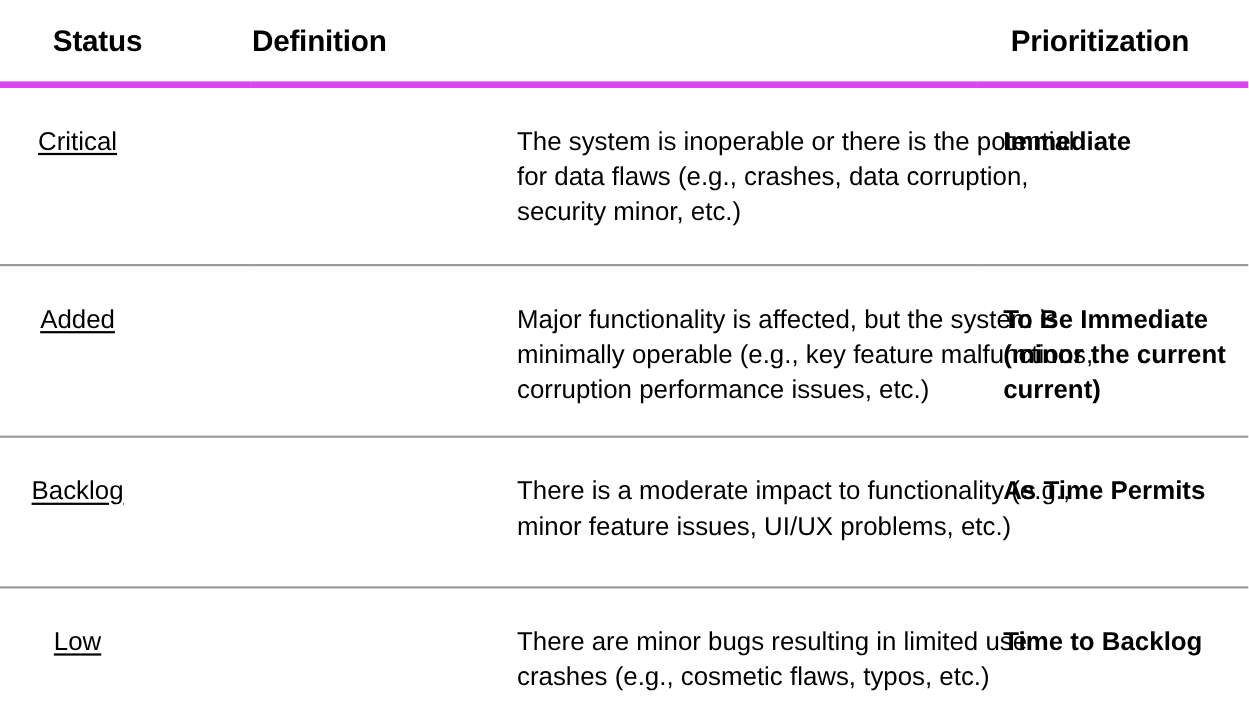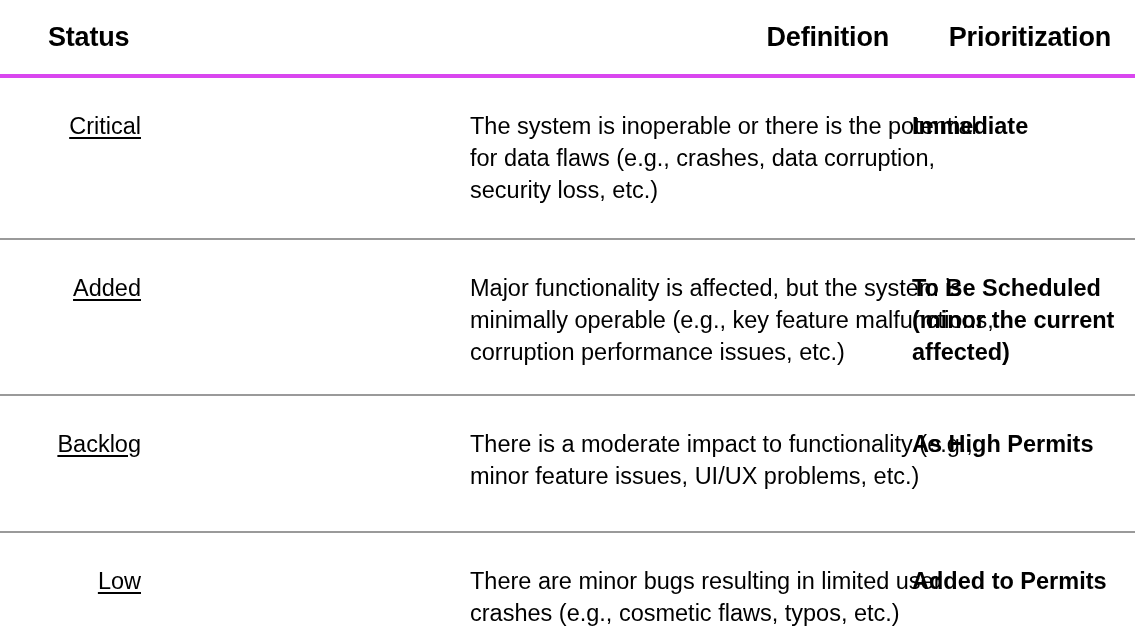--- a/index.html
+++ b/index.html
@@ -37,42 +37,42 @@
   
   thead th {
     font-size: 27px;
     font-weight: bold;
     text-align: center;
     vertical-align: middle;
     padding: 0;
     height: 74px;
     line-height: 74px;
     letter-spacing: -0.2px;
-    border-bottom: 4px solid #d946ef;
+    border-bottom: 6px solid #d946ef;
     background: #ffffff;
   }
   thead th.h-status     { text-align: left;  padding-left: 48px; }
-  thead th.h-definition { text-align: right; padding-right: 0; margin-top: 32px; }
-  thead th.h-priority   { text-align: right; padding-right: 24px; }
+  thead th.h-definition { text-align: left; padding-right: 0; margin-top: 32px; }
+  thead th.h-priority   { text-align: center; padding-right: 24px; }
 
   
   tbody td {
     font-size: 23.5px;
     line-height: 32px;
     vertical-align: top;
     padding: 0;
     border-bottom: 2px solid #9a9a9a;
     background: #ffffff;
   }
   tbody tr:last-child td {
     border-bottom: 1px solid #d8d8d8;
   }
 
   td.c-status {
-    text-align: right;
+    text-align: center;
     padding-top: 32px;
     padding-right: 88px;
   }
   td.c-status .status-label {
     text-decoration: underline;
     text-underline-offset: 3px;
     white-space: nowrap;
   }
 
   td.c-definition {
@@ -117,64 +117,64 @@
 
     <tbody>
 
       <tr class="row-critical">
         <td class="c-status">
           <span class="status-label">Critical</span>
         </td>
         <td class="c-definition">
           <span class="line">The system is inoperable or there is the potential</span>
           <span class="line">for data flaws (e.g., crashes, data corruption,</span>
-          <span class="line">security loss, etc.)</span>
+          <span class="line">security minor, etc.)</span>
         </td>
         <td class="c-priority">
           <span class="line">Immediate</span>
         </td>
       </tr>
 
       <tr class="row-high">
         <td class="c-status">
           <span class="status-label">Added</span>
         </td>
         <td class="c-definition">
           <span class="line">Major functionality is affected, but the system is</span>
           <span class="line">minimally operable (e.g., key feature malfunctions,</span>
           <span class="line">corruption performance issues, etc.)</span>
         </td>
         <td class="c-priority">
-          <span class="line">To Be Scheduled</span>
+          <span class="line">To Be Immediate</span>
           <span class="line">(minor the current</span>
-          <span class="line">affected)</span>
+          <span class="line">current)</span>
         </td>
       </tr>
 
       <tr class="row-medium">
         <td class="c-status">
           <span class="status-label">Backlog</span>
         </td>
         <td class="c-definition">
           <span class="line">There is a moderate impact to functionality (e.g.,</span>
           <span class="line">minor feature issues, UI/UX problems, etc.)</span>
         </td>
         <td class="c-priority">
-          <span class="line">As High Permits</span>
+          <span class="line">As Time Permits</span>
         </td>
       </tr>
 
       <tr class="row-low">
         <td class="c-status">
           <span class="status-label">Low</span>
         </td>
         <td class="c-definition">
           <span class="line">There are minor bugs resulting in limited user</span>
           <span class="line">crashes (e.g., cosmetic flaws, typos, etc.)</span>
         </td>
         <td class="c-priority">
-          <span class="line">Added to Permits</span>
+          <span class="line">Time to Backlog</span>
         </td>
       </tr>
 
     </tbody>
   </table>
 </div>
 
 </body></html>

